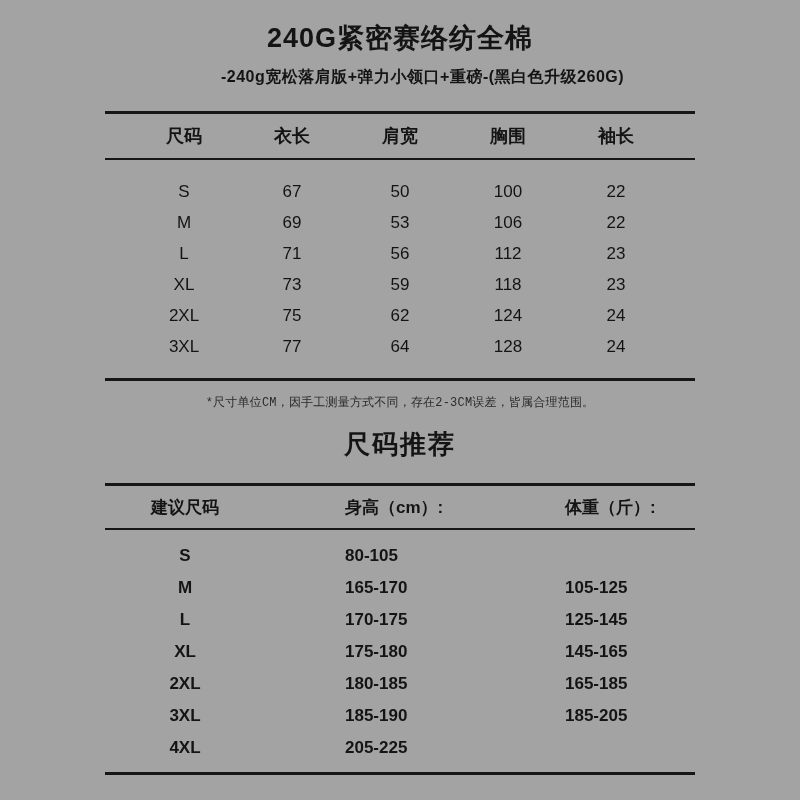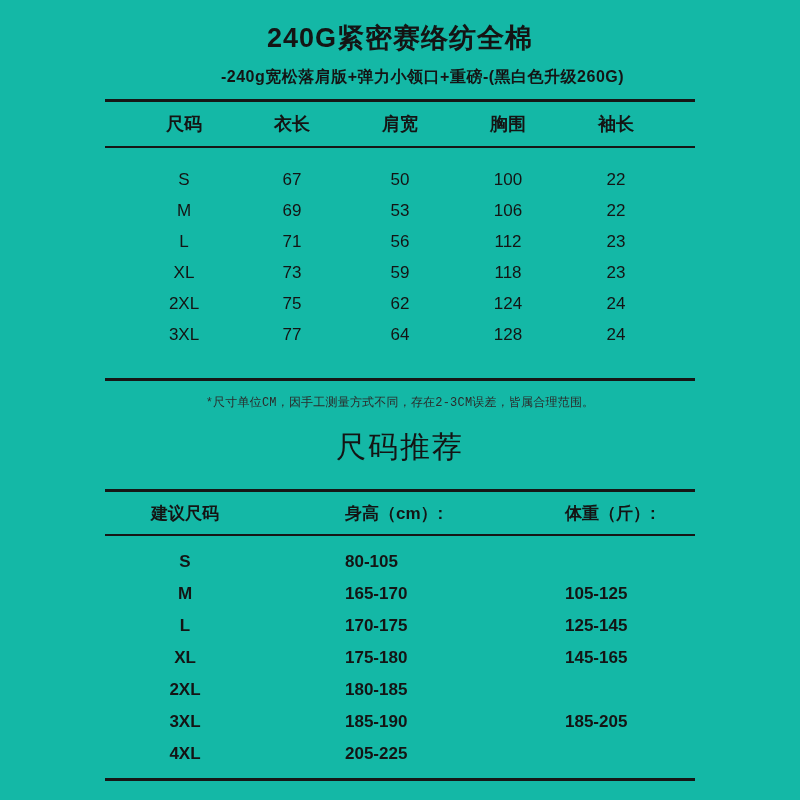--- a/index.html
+++ b/index.html
@@ -2,57 +2,57 @@
 <html><head>
 <meta charset="utf-8">
 <style>
   html,body{margin:0;padding:0;background:#ffffff;}
   body{
     width:800px;height:800px;
     color:#141414;
     font-family:"Liberation Sans","DejaVu Sans",sans-serif;
     -webkit-font-smoothing:antialiased;
   }
-  .page{width:800px;height:800px;overflow:hidden;background:#14b8a6;}
+  .page{width:800px;height:800px;overflow:hidden;background:#a3a3a3;}
 
   .title{
     text-align:center;font-size:27px;font-weight:700;
     padding-top:20px;letter-spacing:1px;
   }
   .subtitle{
     text-align:center;font-size:16px;font-weight:700;
     margin-top:11px;letter-spacing:0.5px;padding-left:45px;
   }
 
   .tableblock{
     width:590px;margin:0 auto;
     border-top:3px solid #161616;
     border-bottom:3px solid #161616;
   }
-  .t1{margin-top:11px;padding-bottom:28px;}
+  .t1{margin-top:23px;padding-bottom:16px;}
   .t1 .thead{
     display:grid;grid-template-columns:repeat(5,1fr);
     padding:0 25px;height:44px;align-items:center;
     border-bottom:2px solid #161616;
   }
   .t1 .tbody{padding:16px 25px 0;}
   .t1 .tr{
     display:grid;grid-template-columns:repeat(5,1fr);
     height:31px;align-items:center;
   }
   .th{font-size:18px;font-weight:700;text-align:center;}
   .td{font-size:17px;font-weight:500;text-align:center;}
 
   .footnote{
     text-align:center;font-size:12px;color:#2b2b2b;
     margin-top:13px;letter-spacing:0.2px;font-family:Liberation Mono, monospace;
   }
 
   .section-title{
-    text-align:center;font-size:30px;font-weight:400;
+    text-align:center;font-size:26px;font-weight:700;
     margin-top:16px;letter-spacing:2px;
   }
 
   .t2{margin-top:21px;padding-bottom:8px;}
   .t2 .thead{
     display:grid;grid-template-columns:160px 220px 210px;
     height:42px;align-items:center;
     border-bottom:2px solid #161616;
   }
   .t2 .tbody{padding-top:10px;}
@@ -153,20 +153,21 @@
         <div class="td c-left">125-145</div>
       </div>
       <div class="tr">
         <div class="td c-center">XL</div>
         <div class="td c-left">175-180</div>
         <div class="td c-left">145-165</div>
       </div>
       <div class="tr">
         <div class="td c-center">2XL</div>
         <div class="td c-left">180-185</div>
+        <div class="td c-left">165-185</div>
       </div>
       <div class="tr">
         <div class="td c-center">3XL</div>
         <div class="td c-left">185-190</div>
         <div class="td c-left">185-205</div>
       </div>
       <div class="tr">
         <div class="td c-center">4XL</div>
         <div class="td c-left">205-225</div>
       </div>

